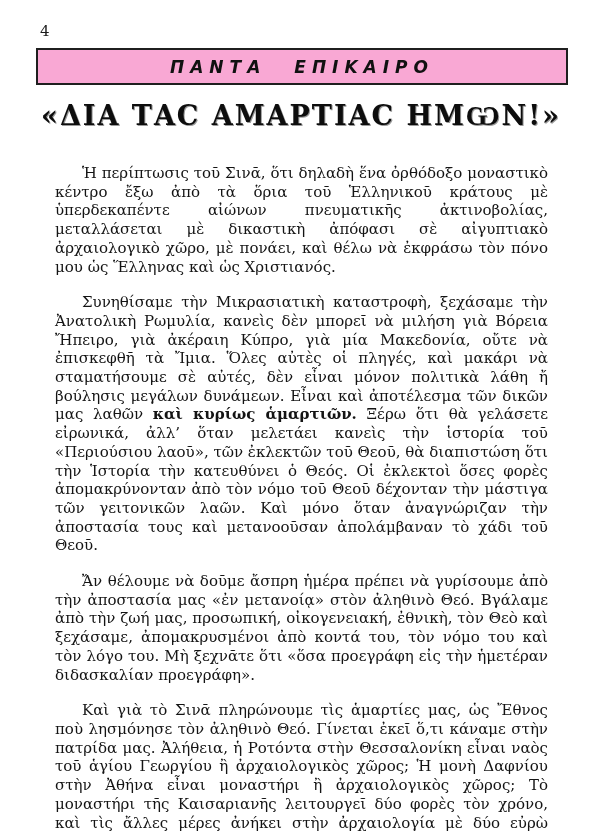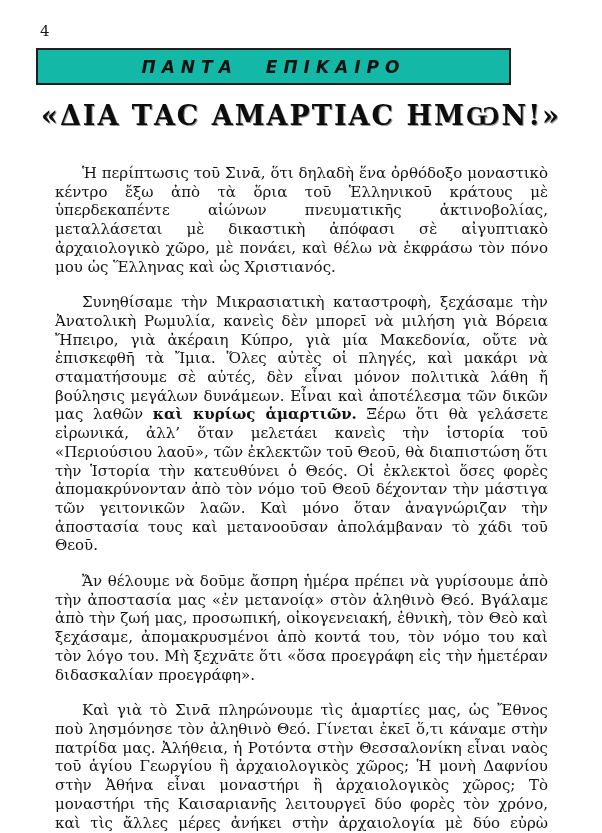--- a/index.html
+++ b/index.html
@@ -21,28 +21,28 @@
     left: 40px;
     top: 22px;
     font-size: 15px;
     line-height: 18px;
     color: #1a1a1a;
   }
   .header-box {
     position: absolute;
     left: 36px;
     top: 48px;
-    width: 475px;
+    width: 532px;
     height: 37px;
     border: 2px solid #1f1f1f;
     box-sizing: border-box;
     display: flex;
     align-items: center;
     justify-content: center;
-    background: #14b8a6;
+    background: #f9a8d4;
   }
   .header-text {
     font-family: "DejaVu Sans", "Liberation Sans", sans-serif;
     font-weight: bold;
     font-style: italic;
     font-size: 17px;
     letter-spacing: 6px;
     word-spacing: 16px;
     color: #111111;
     white-space: nowrap;

